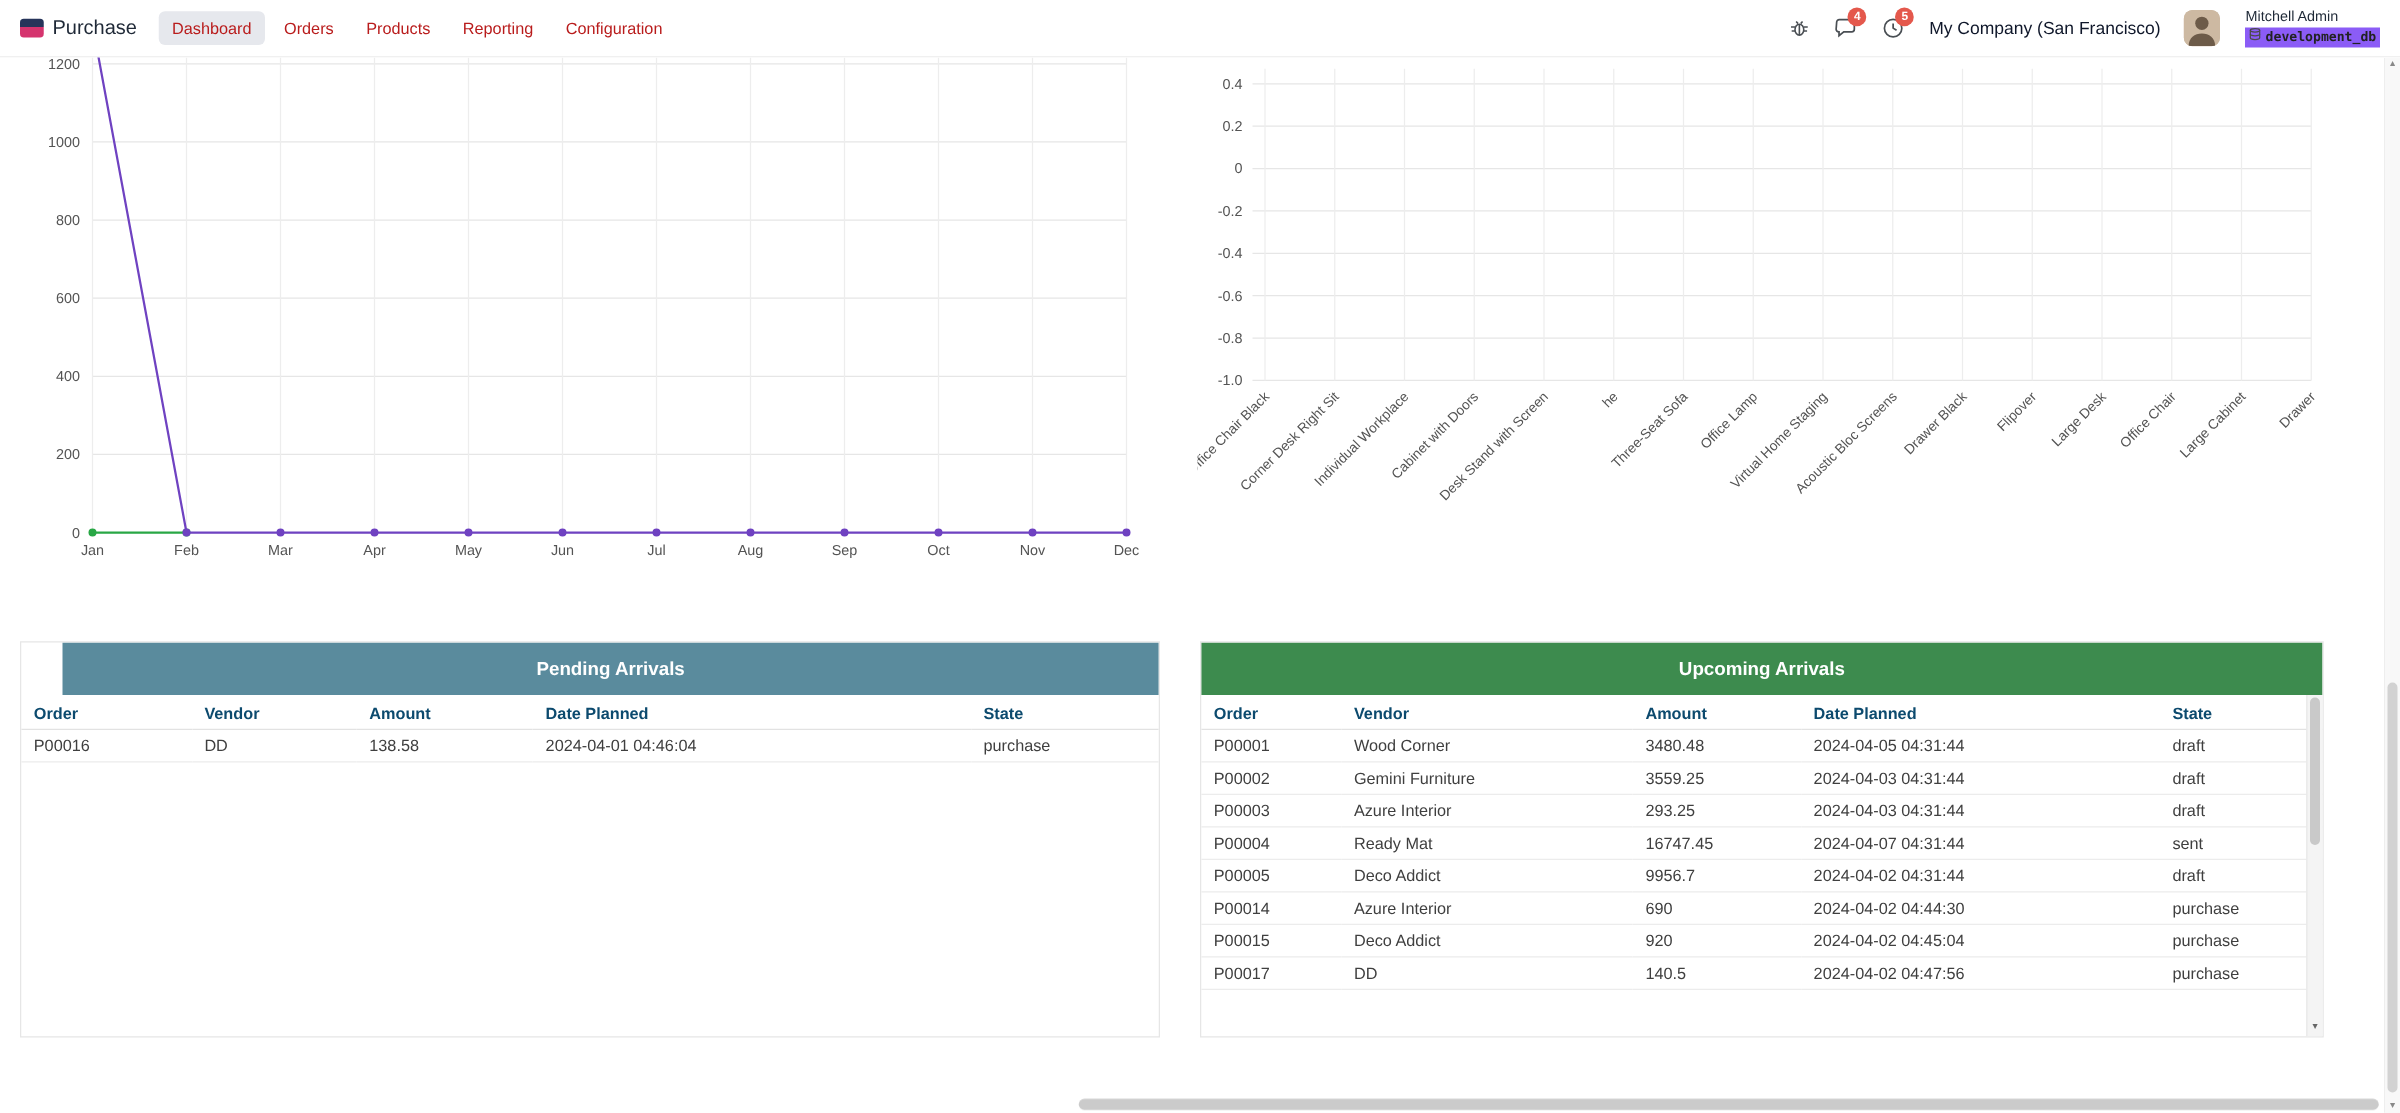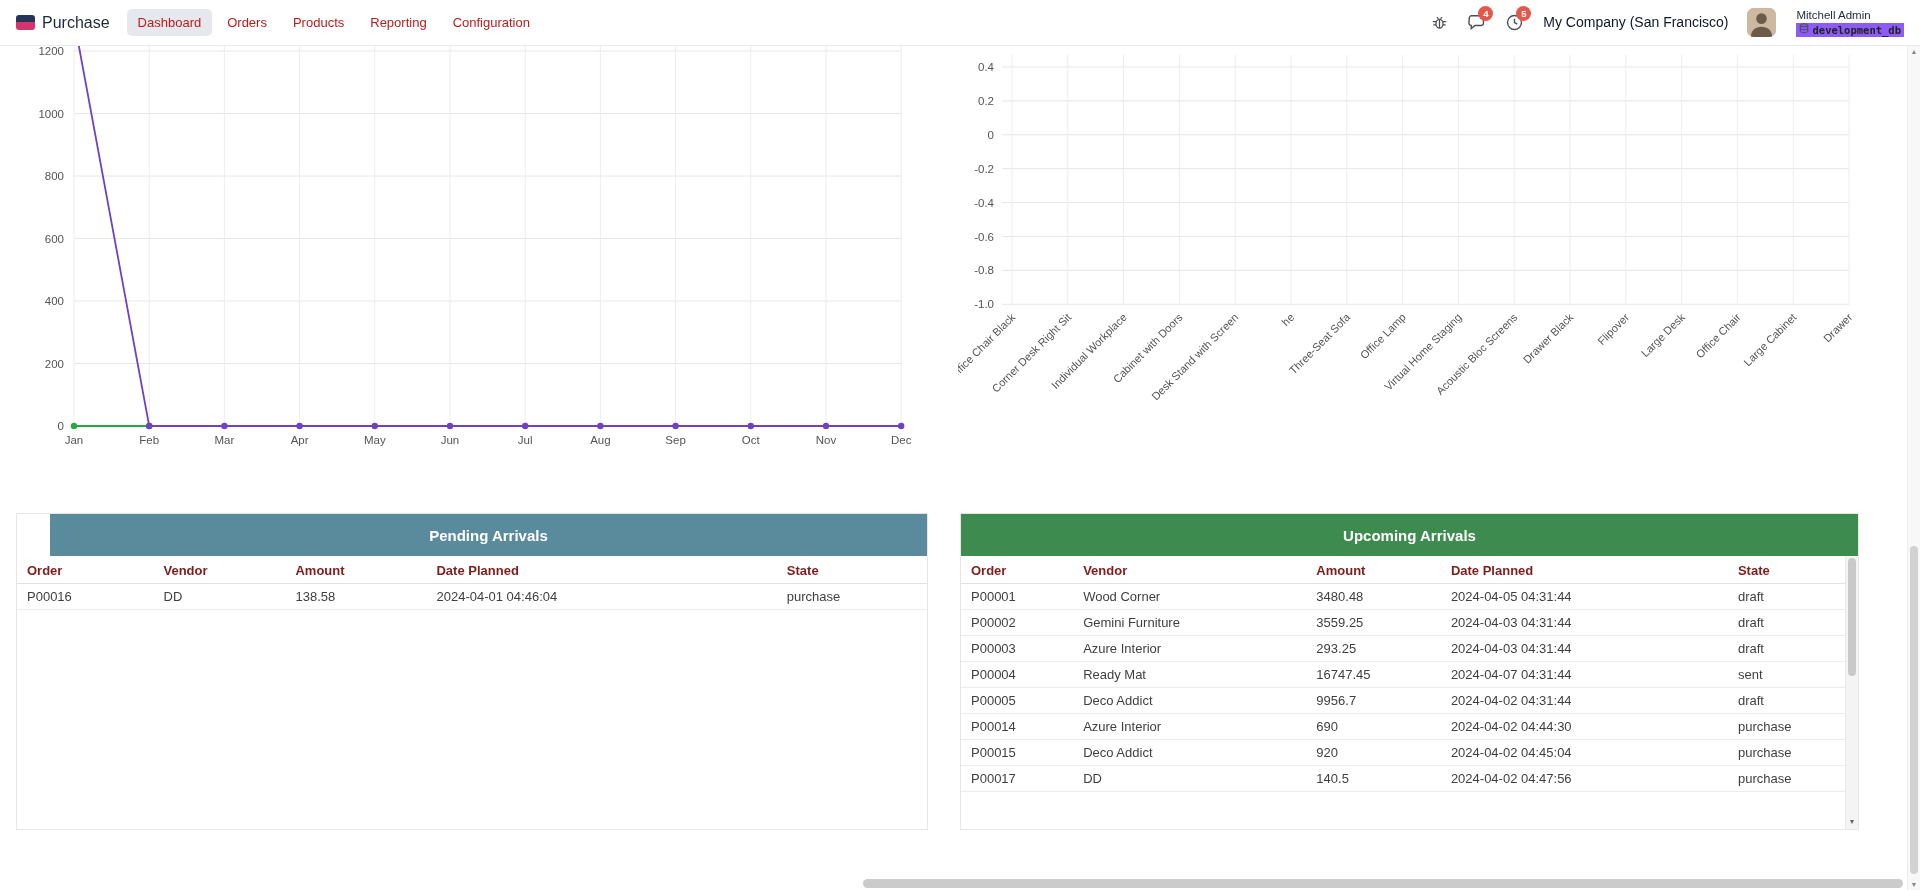--- a/index.html
+++ b/index.html
@@ -38,21 +38,21 @@
   .chart svg text{font-family:"Liberation Sans",sans-serif}
 
   
   .panels{display:flex;padding-left:16px;gap:32px;align-items:flex-start}
   .panel{height:317px;overflow:hidden;position:relative;background:#fff;border:1px solid #e6e6e6}
   .panel.pending{width:912px}
   .panel.upcoming{width:899px}
   .panel-header{height:42px;display:flex;align-items:center;justify-content:center;
     color:#fff;font-weight:700;font-size:15px}
   table{width:100%;border-collapse:collapse;table-layout:fixed}
-  th{font-size:13px;text-align:left;color:#7f1d1d;font-weight:700;
+  th{font-size:13px;text-align:left;color:#0c4a6e;font-weight:700;
     padding:7px 10px 5px;border-bottom:1px solid #e2e2e2;overflow:hidden;white-space:nowrap}
   td{font-size:13px;color:#3f3f3f;padding:5px 10px;border-bottom:1px solid #ececec;
     overflow:hidden;white-space:nowrap}
   tr{cursor:pointer}
 
   
   .panel-scrollbar{position:absolute;top:42px;right:0;bottom:0;width:13px;
     background:#f4f4f4;border-left:1px solid #e8e8e8;cursor:pointer}
   .panel-scrollbar .thumb{position:absolute;top:2px;left:2px;right:2px;height:118px;
     background:#c9c9c9;border-radius:5px}

